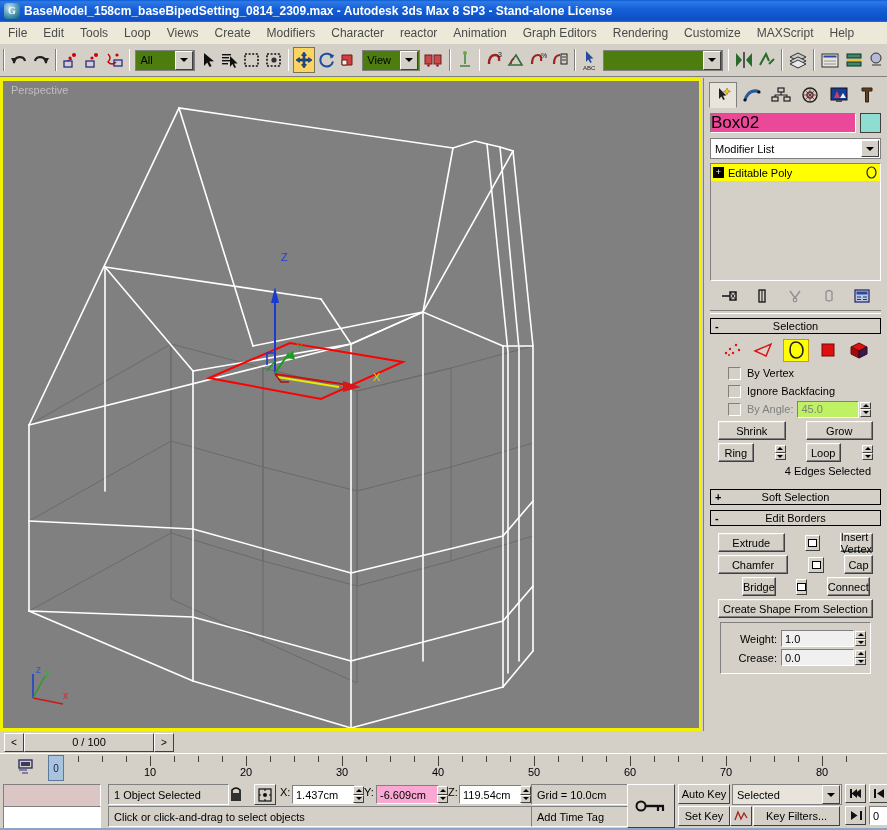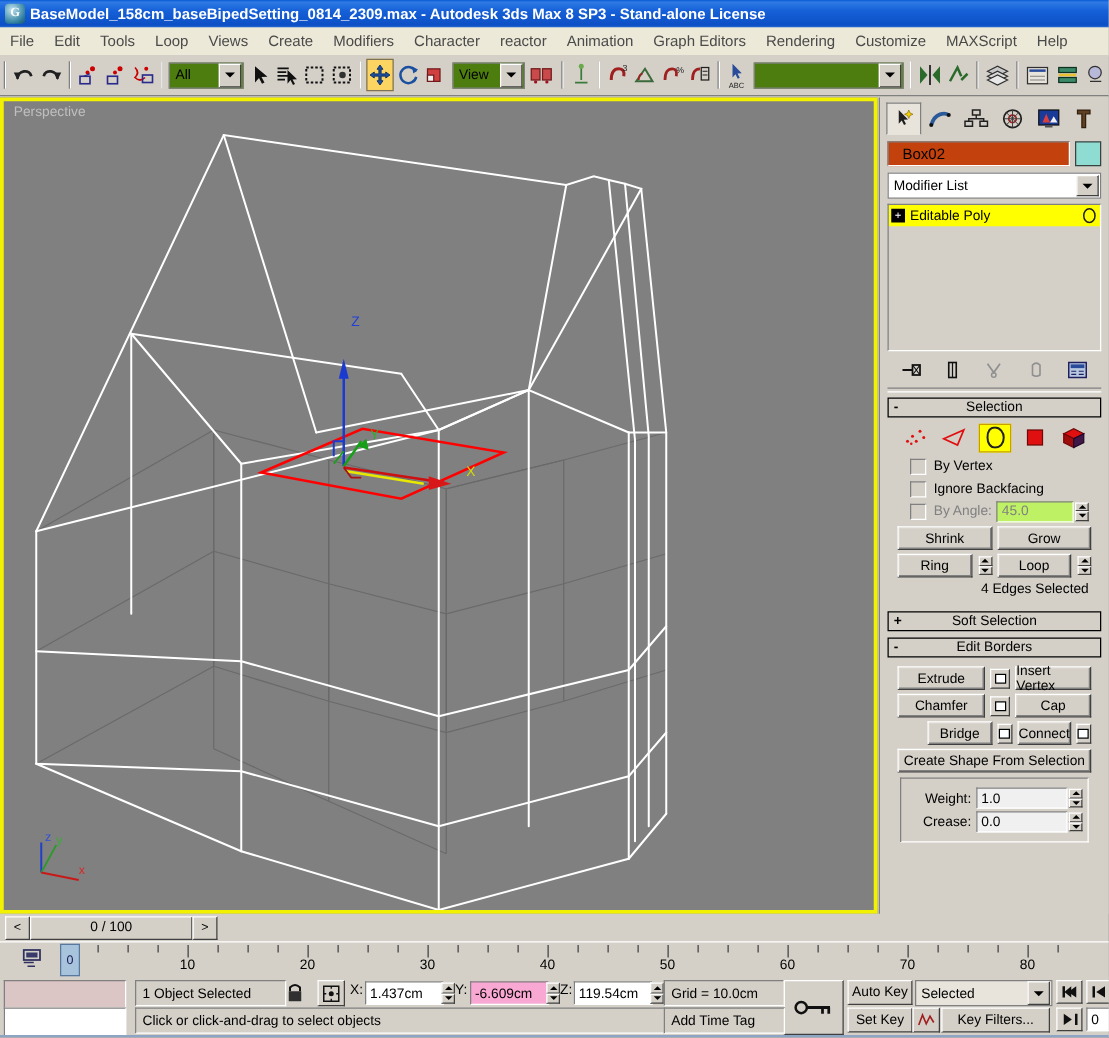--- a/index.html
+++ b/index.html
@@ -75,23 +75,23 @@
     background:#d4d0c8;border-left:1px solid #808080;box-sizing:border-box;
   }
   .cp-tabs{display:flex;align-items:center;height:28px;padding-top:3px;padding-left:5px;}
   .cp-tab{
     width:26px;height:24px;margin-right:1px;display:flex;align-items:center;justify-content:center;
     background:#d4d0c8;border:1px solid transparent;
   }
   .cp-tab.sel{background:#e8e4dc;border:1px solid #808080;border-bottom-color:#e8e4dc;}
   .namerow{display:flex;align-items:center;margin:4px 6px 0 6px;}
   .namefield{
-    flex:1;height:18px;background:#c2410c;border:1px solid #808080;
+    flex:1;height:18px;background:#ec4899;border:1px solid #808080;
     border-right-color:#fff;border-bottom-color:#fff;
-    display:flex;align-items:center;padding-left:11px;font-size:12px;color:#000;
+    display:flex;align-items:center;padding-left:0;font-size:17px;color:#000;
   }
   .colorchip{width:19px;height:18px;margin-left:4px;background:#8fdcd2;border:1px solid #404040;}
   .modlist{
     margin:5px 6px 0 6px;height:19px;background:#fff;border:1px solid #808080;
     display:flex;align-items:center;
   }
   .modlist .mlv{flex:1;padding-left:4px;font-size:11px;}
   .modlist .mla{
     width:16px;height:15px;background:#d4d0c8;border:1px solid #fff;
     border-right-color:#404040;border-bottom-color:#404040;
@@ -154,21 +154,21 @@
     box-shadow:inset -1px -1px 0 #808080, inset 1px 1px 0 #dcd8d0;
     display:flex;align-items:center;justify-content:center;
     font-size:11px;color:#000;height:17px;
   }
   .sqbtn{
     width:14px;height:14px;background:#d4d0c8;border:1px solid #fff;
     border-right-color:#404040;border-bottom-color:#404040;
     display:flex;align-items:center;justify-content:center;
   }
   .sqbtn i{display:block;width:7px;height:6px;border:1px solid #000;background:#fff;}
-  .btnrow{display:flex;align-items:center;gap:4px;margin:3px 6px;}
+  .btnrow{display:flex;align-items:center;gap:20px;margin:3px 6px;}
   .selinfo{text-align:right;font-size:11px;margin:3px 8px 2px 0;}
   .groupbox{
     margin:4px 8px;border:1px solid #808080;border-right-color:#fff;border-bottom-color:#fff;
     padding:5px 4px;
   }
   .gbrow{display:flex;align-items:center;margin:2px 0;}
   .gblab{width:52px;text-align:right;font-size:11px;margin-right:4px;}
 
   
   .timeslider{

